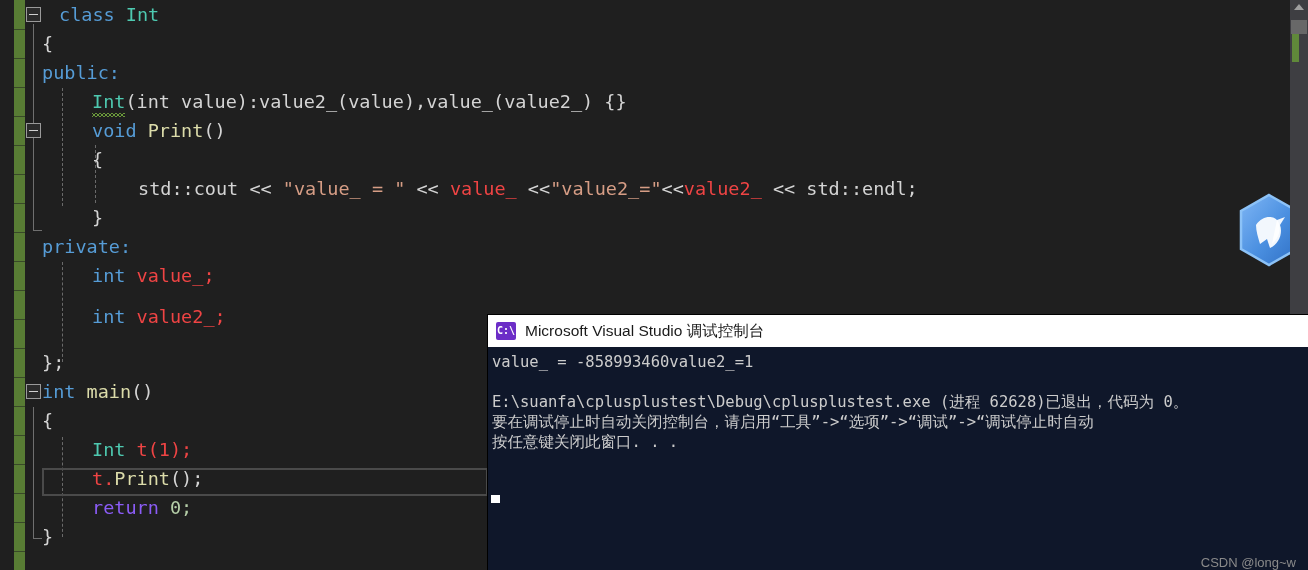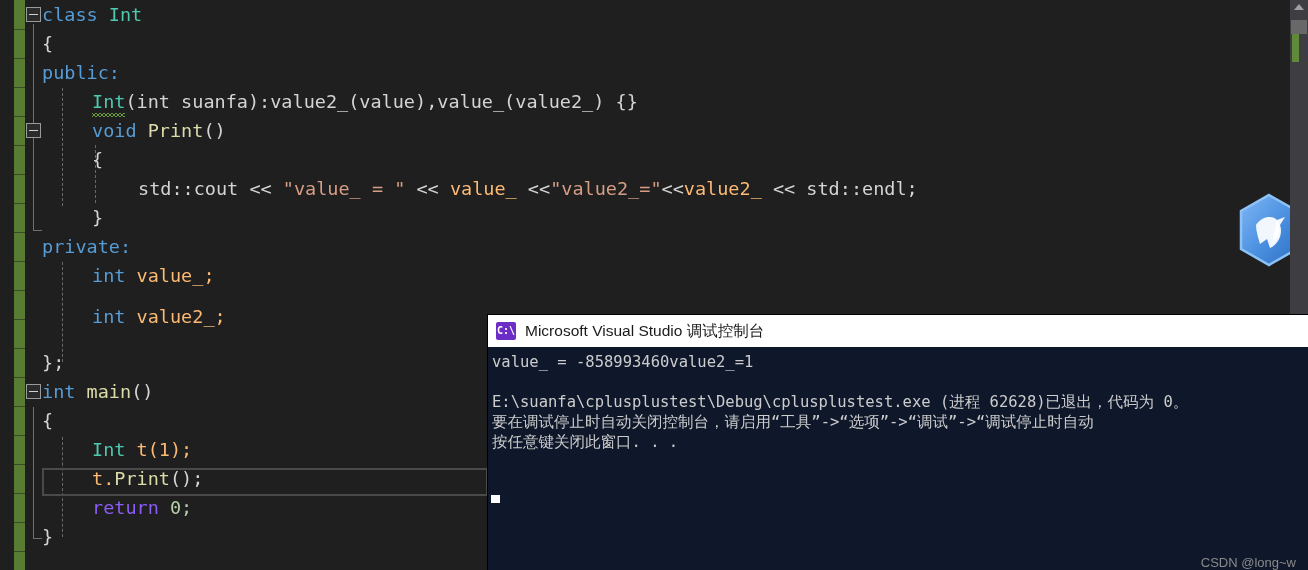--- a/index.html
+++ b/index.html
@@ -56,21 +56,21 @@
     color: #d4d4d4;
   }
   .code-text { padding-left: 42px; }
 
   
   .kw      { color: #569cd6; }   
   .type    { color: #4ec9b0; }   
   .fn      { color: #dcdcaa; }   
   .str     { color: #d69d85; }   
   .plain   { color: #d4d4d4; }
-  .id      { color: #fdba74; text-align: right; }
+  .id      { color: #ef4444; text-align: right; }
   .ret     { color: #8b5cf6; }   
   .num     { color: #b5cea8; }
   .brace   { color: #d4d4d4; }
 
   .squiggle {
     position: relative;
     display: inline-block;
   }
   .squiggle::after {
     content: "";
@@ -280,27 +280,27 @@
     <div class="vline-dash" style="left:62px; top:437px; height:100px;"></div>
 
     <div class="fold" style="left:26px; top:7px;"></div>
     <div class="fold" style="left:26px; top:123px;"></div>
     <div class="fold" style="left:26px; top:384px;"></div>
 
     <div class="curline" style="left:42px; top:468px; width:446px; height:28px;"></div>
 
     <div class="code-layer">
 
-      <div class="line code-text" style="top:0px; padding-left:42px;"><span class="kw">class</span> <span class="type">Int</span></div>
+      <div class="line code-text" style="top:0px; padding-left:42px;margin-left:17px;"><span class="kw">class</span> <span class="type">Int</span></div>
 
       <div class="line code-text" style="top:29px; padding-left:42px;"><span class="brace">{</span></div>
 
       <div class="line code-text" style="top:58px; padding-left:42px;"><span class="kw">public:</span></div>
 
-      <div class="line code-text" style="top:87px; padding-left:92px;"><span class="type squiggle">Int</span><span class="plain">(int suanfa)</span><span class="plain">:value2_(value),value_(value2_) {}</span></div>
+      <div class="line code-text" style="top:87px; padding-left:92px;"><span class="type squiggle">Int</span><span class="plain">(int value)</span><span class="plain">:value2_(value),value_(value2_) {}</span></div>
 
       <div class="line code-text" style="top:116px; padding-left:92px;"><span class="kw">void</span> <span class="fn">Print</span><span class="plain">()</span></div>
 
       <div class="line code-text" style="top:145px; padding-left:92px;"><span class="brace">{</span></div>
 
       <div class="line code-text" style="top:174px; padding-left:138px;"><span class="plain">std::cout &lt;&lt; </span><span class="str">"value_ = "</span><span class="plain"> &lt;&lt; </span><span class="id">value_</span><span class="plain"> &lt;&lt;</span><span class="str">"value2_="</span><span class="plain">&lt;&lt;</span><span class="id">value2_</span><span class="plain"> &lt;&lt; </span><span class="plain">std::endl</span><span class="plain">;</span></div>
 
       <div class="line code-text" style="top:203px; padding-left:92px;"><span class="brace">}</span></div>
 
       <div class="line code-text" style="top:232px; padding-left:42px;"><span class="kw">private:</span></div>

